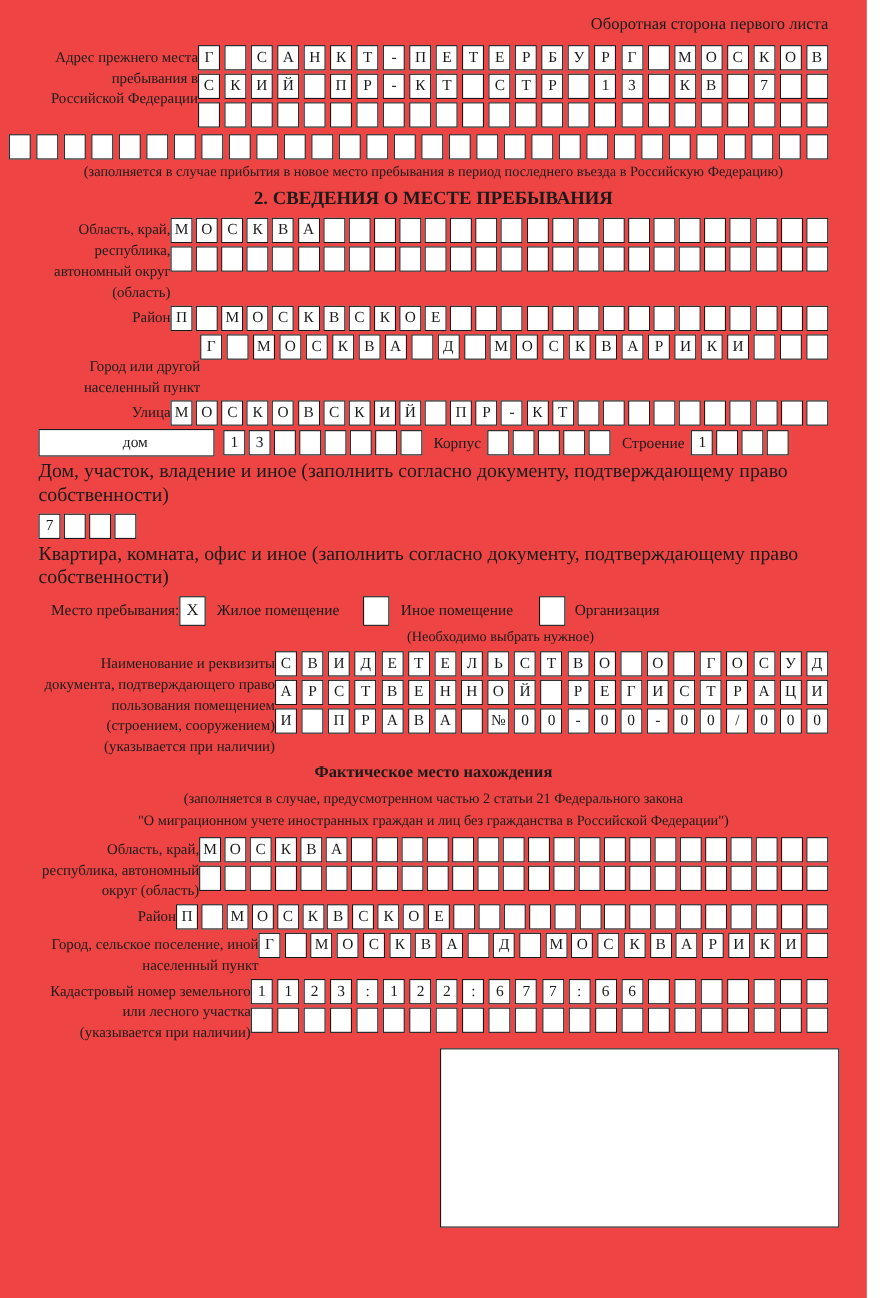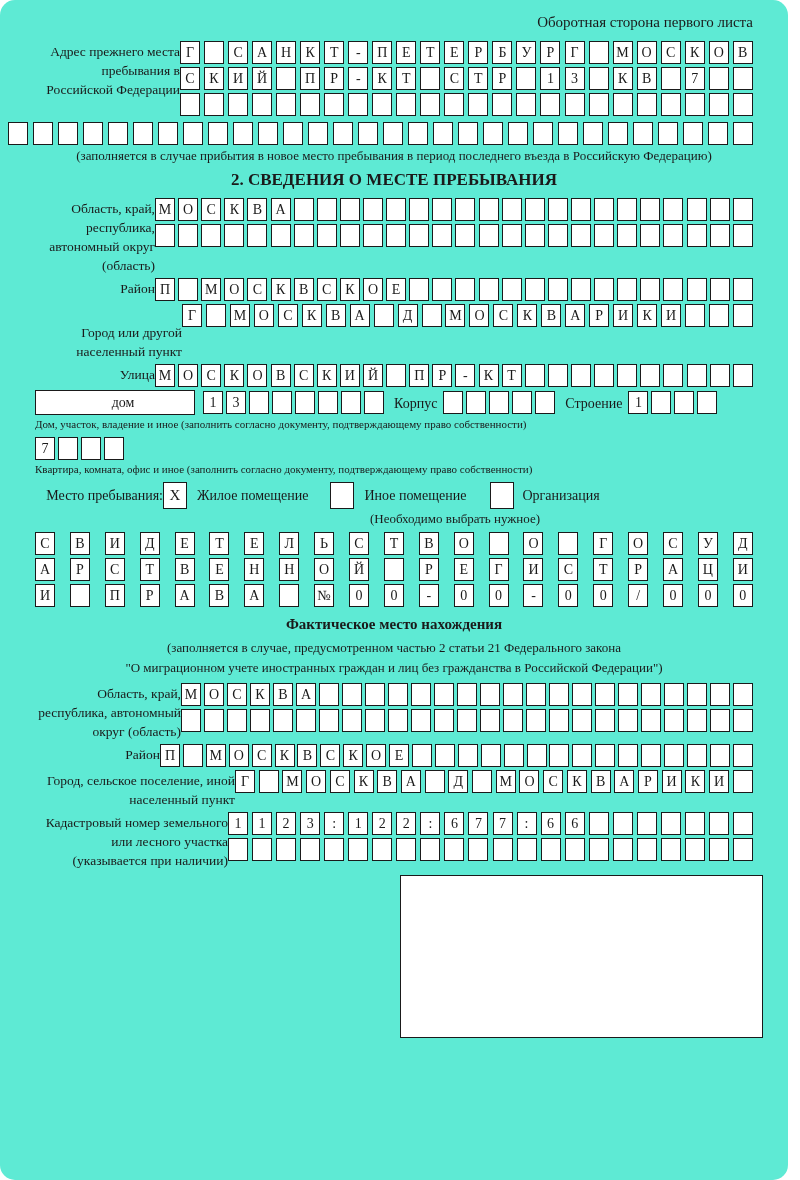--- a/index.html
+++ b/index.html
@@ -1,25 +1,24 @@
 <!DOCTYPE html>
 <html lang="ru"><head>
 <meta charset="utf-8">
 <style>
   html,body{margin:0;padding:0;background:#fff;}
   .page{
     position:relative;
     width:788px;height:1180px;
     box-sizing:border-box;
     padding:14px 35px 0 35px;
-    background:#5eead4;
+    background:#ef4444;
     color:#1a1a1a;
     font-family:"Liberation Serif","DejaVu Serif",serif;
     overflow:hidden;
-    border-radius:15px;
   }
   .hdr-right{text-align:right;font-size:15px;margin-bottom:10px;}
   .frow{display:flex;align-items:flex-start;margin-bottom:3px;text-align:right;}
   .frow.vcenter{align-items:center;}
   .flabel{font-size:13.5px;line-height:19px;flex-shrink:0;padding-top:1px;}
   .lw120{width:120px;} .lw125{width:125px;} .lw145{width:145px;}
   .lw147{width:147px;margin-top:18px;} .lw146{width:146px;} .lw200{width:200px;}
   .lw193{width:193px;} .lw215{width:215px;}
   .cellcol{flex:1;display:flex;flex-direction:column;}
   .cellcol .cells-fill{margin-bottom:3px;}
@@ -37,21 +36,21 @@
   .footnote{font-size:13px;margin:1px 0 6px 0;}
   .heading{font-size:17px;font-weight:bold;margin:2px 0 8px 0;text-align:center;}
   .widebox{
     box-sizing:border-box;height:25px;border:1.7px solid #1a1a1a;
     display:flex;align-items:center;justify-content:center;
     font-size:14px;flex-shrink:0;background:#fff;padding-left:16px;
   }
   .dombox{width:160px;margin-right:8px;}
   .kvbox{width:195px;margin-right:8px;}
   .inline-label{font-size:14px;padding:2px 6px 0 10px;flex-shrink:0;}
-  .caption{font-size:11px;margin:1px 0 7px 0;}
+  .caption{font-size:18px;margin:1px 0 7px 0;}
   .stay-row{align-items:center;margin:4px 0 2px 0;}
   .stay-label{font-size:14px;width:128px;flex-shrink:0;}
   .checkbox{
     box-sizing:border-box;width:24px;height:27px;
     border:1.7px solid #1a1a1a;
     display:inline-flex;align-items:center;justify-content:center;
     font-size:15px;flex-shrink:0;background:#fff;
   }
   .stay-opt{font-size:14px;margin:0 12px 0 10px;}
   .stay-opt.last{margin-left:8px;}
@@ -399,20 +398,21 @@
     <span class="checkbox">X</span>
     <div class="stay-opt">Жилое помещение</div>
     <span class="checkbox cb2"></span>
     <div class="stay-opt">Иное помещение</div>
     <span class="checkbox cb3"></span>
     <div class="stay-opt last">Организация</div>
   </div>
   <div class="stay-note">(Необходимо выбрать нужное)</div>
 
   <div class="frow">
+    <div class="flabel lw215">Наименование и реквизиты документа, подтверждающего право пользования помещением (строением, сооружением) (указывается при наличии)</div>
     <div class="cellcol">
       <div class="cells-fill">
           <span class="cell">С</span>
           <span class="cell">В</span>
           <span class="cell">И</span>
           <span class="cell">Д</span>
           <span class="cell">Е</span>
           <span class="cell">Т</span>
           <span class="cell">Е</span>
           <span class="cell">Л</span>

